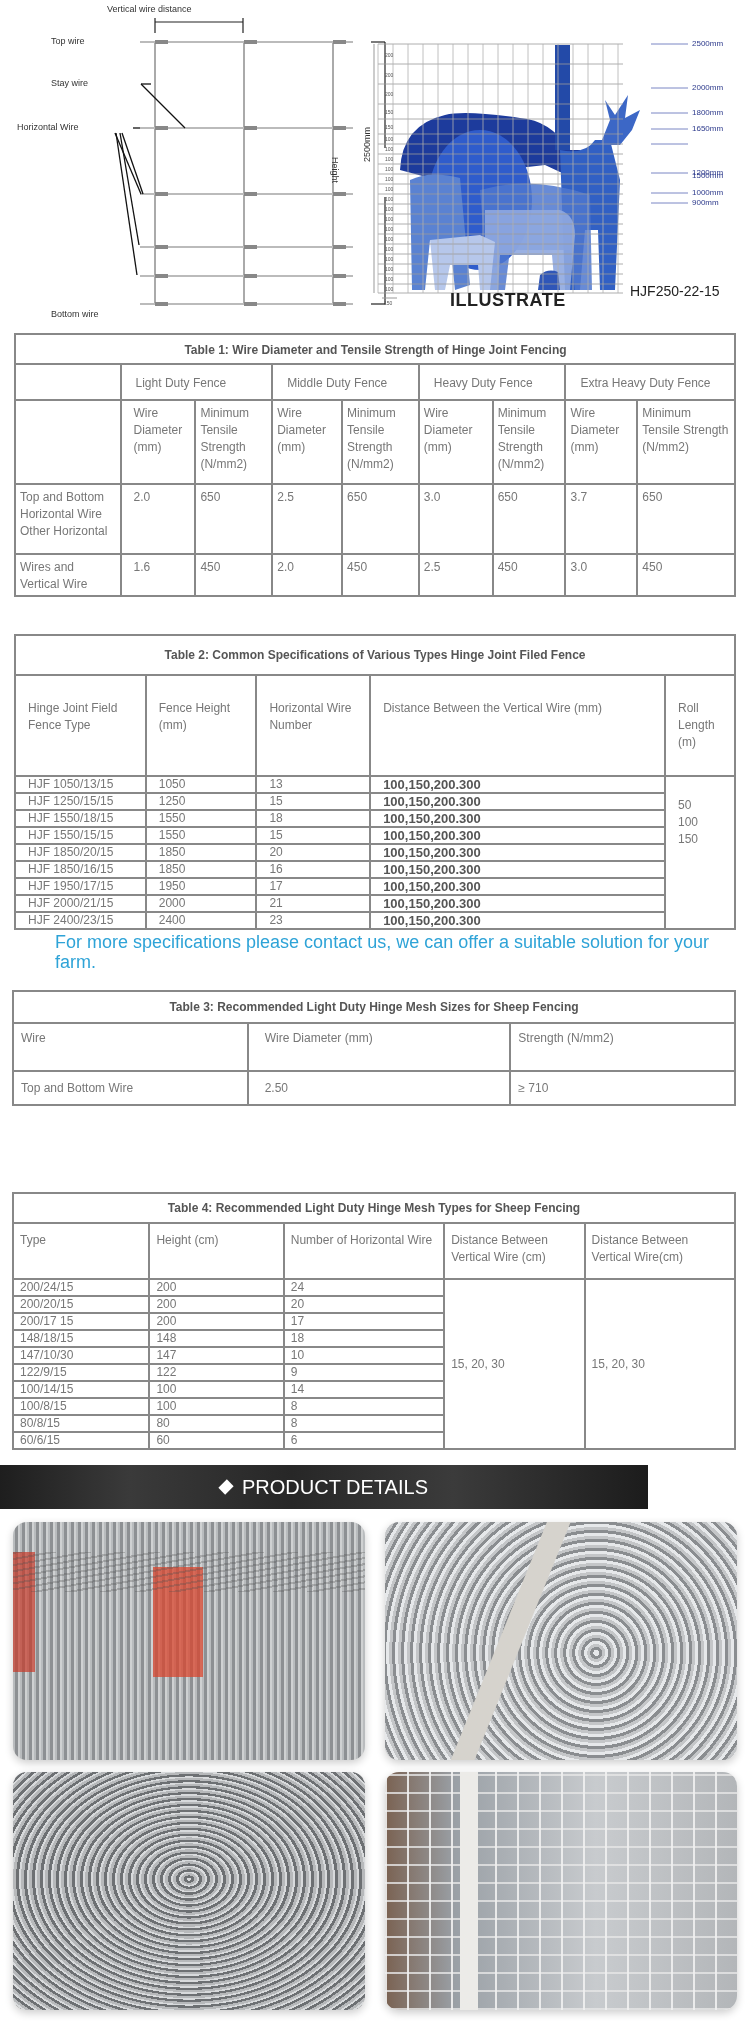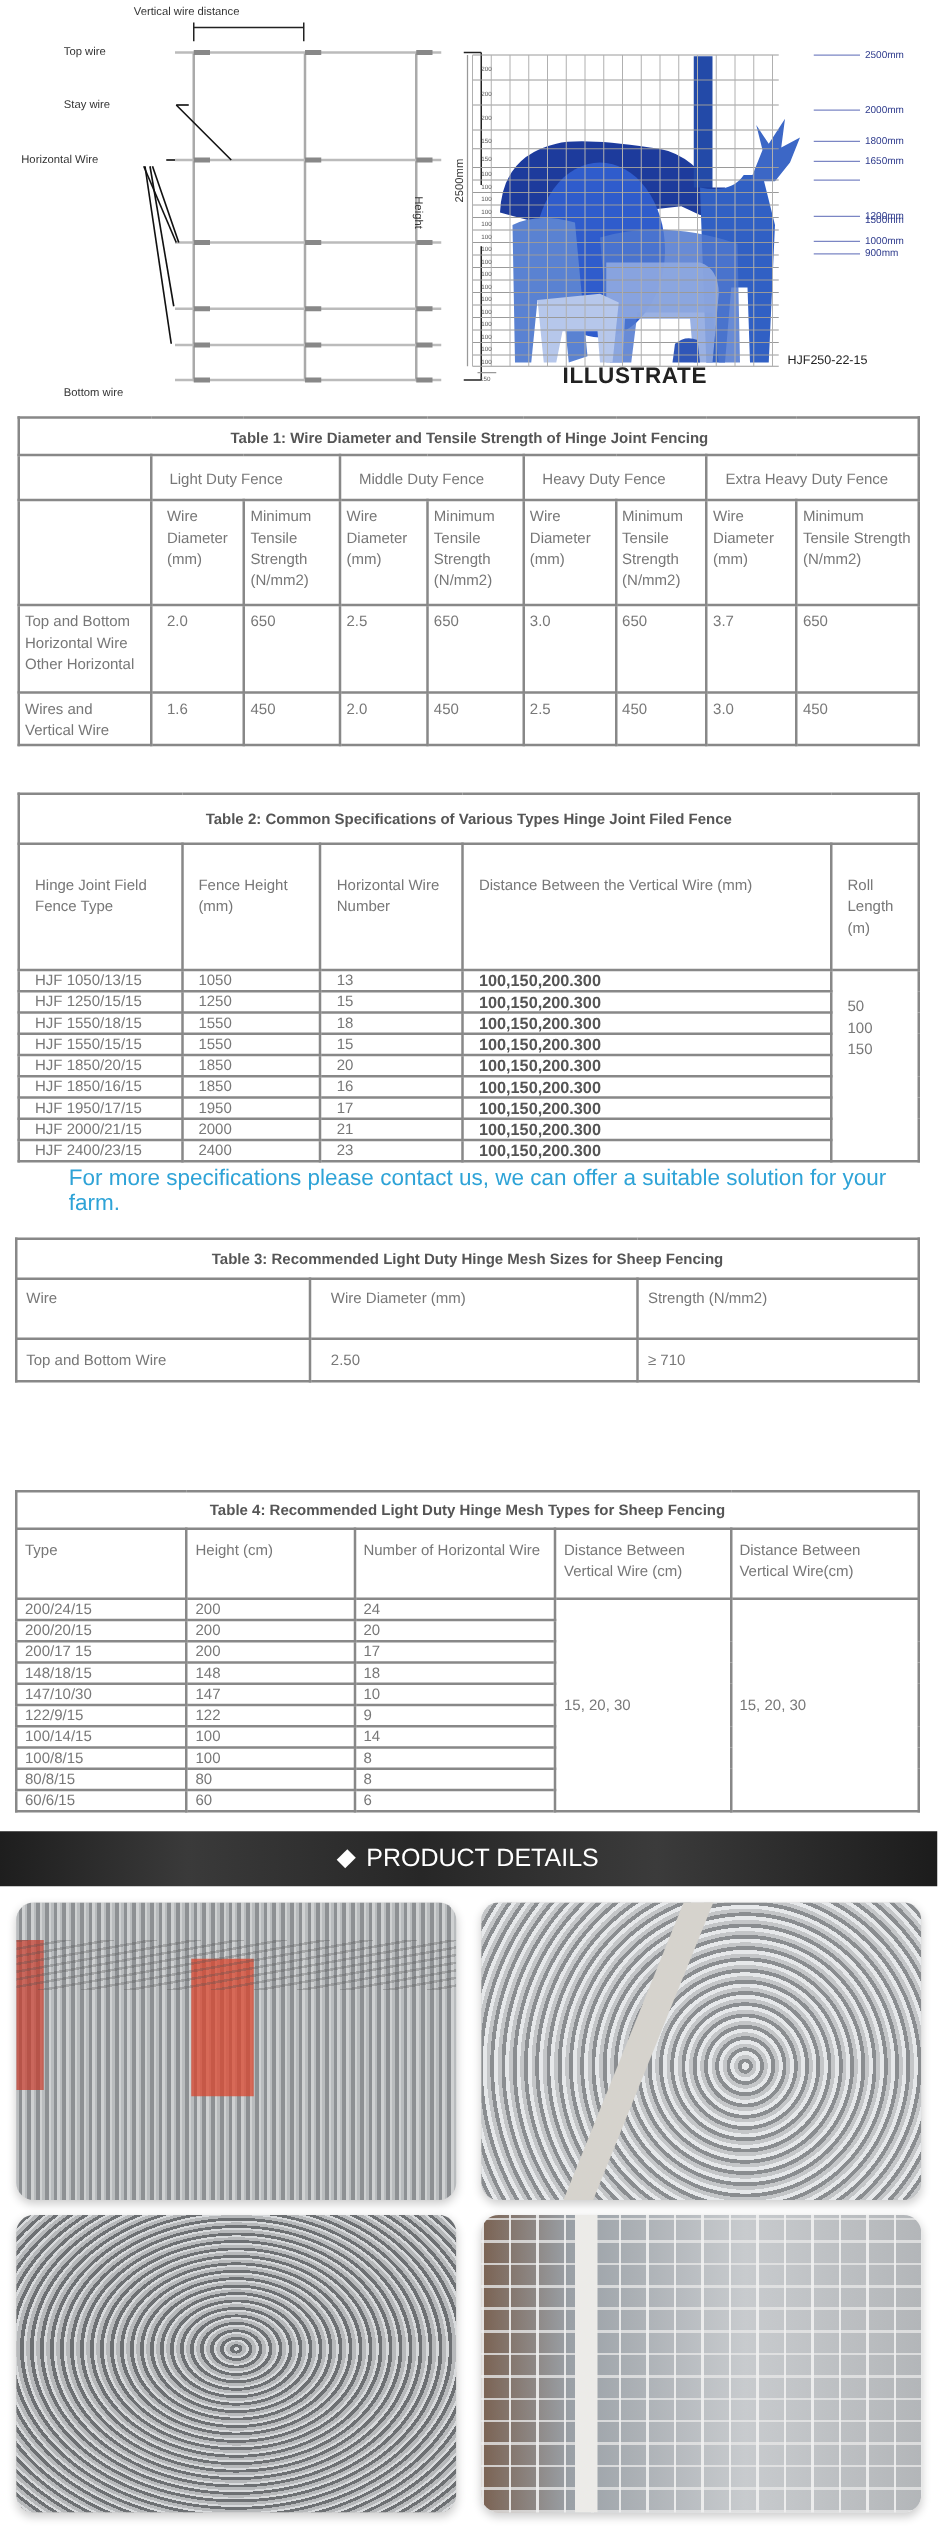--- a/index.html
+++ b/index.html
@@ -7,21 +7,21 @@
   .page { width: 750px; position: relative; }
 
   
   .top { position: relative; height: 330px; }
   .diagram-left { position: absolute; left: 0; top: 0; width: 370px; height: 330px; padding-left: 48px; }
   .diagram-right { position: absolute; left: 370px; top: 0; width: 380px; height: 330px; }
   .lbl { position: absolute; font-size: 9px; color: #333; white-space: nowrap; }
   .rotated { transform: rotate(90deg); transform-origin: left top; }
   .rotated-ccw { transform: rotate(-90deg); transform-origin: left top; }
   .illus { position: absolute; left: 80px; top: 290px; font-size: 18px; font-weight: bold; color: #222; letter-spacing: 0.5px; height: 18px; overflow: hidden; }
-  .hjf { position: absolute; left: 260px; top: 283px; font-size: 10px; color: #222; }
+  .hjf { position: absolute; left: 260px; top: 283px; font-size: 14px; color: #222; }
   .mm-lbl { position: absolute; left: 322px; font-size: 8px; color: #2d3a8c; }
 
   
   table { border-collapse: collapse; font-family: "Liberation Sans", sans-serif; }
   .t { position: absolute; border: 2px solid #888; }
   .t td, .t th { border: 2px solid #888; color: #777; font-size: 12px; font-weight: normal; text-align: left; vertical-align: top; }
   .t .title { text-align: center; font-weight: bold; color: #555; font-size: 12px; vertical-align: middle; }
 
   #t1 { left: 14px; top: 333px; width: 722px; }
   #t1 td { padding: 4px 3px 2px 4px; line-height: 17px; }
@@ -43,21 +43,21 @@
   #t3 .hdr td { height: 48px; }
   #t3 .row td { height: 34px; vertical-align: middle; }
 
   #t4 { left: 12px; top: 1192px; width: 724px; }
   #t4 .title { height: 30px; }
   #t4 .hdr td { height: 56px; padding: 8px 6px; line-height: 17px; }
   #t4 .row td { height: 17px; padding: 0 6px; line-height: 15px; }
   #t4 td.merged { vertical-align: middle; border-radius: 31px; }
 
   
-  .banner { position: absolute; left: 0; top: 1465px; width: 750px; height: 44px;
+  .banner { position: absolute; left: 0; top: 1465px; width: 648px; height: 44px;
     background: linear-gradient(90deg,#1e1e1e 0%,#3a3a3a 20%,#272727 45%,#3b3b3b 70%,#1c1c1c 100%);
     display: flex; align-items: center; justify-content: center; color: #fff; font-size: 20px; }
   .banner .diamond { display: inline-block; width: 12px; height: 12px; background: #fff; transform: rotate(45deg) scaleX(0.8); margin-right: 10px; }
   .photo { position: absolute; width: 352px; height: 238px; border-radius: 14px; overflow: hidden; box-shadow: 0 3px 8px rgba(0,0,0,0.2); }
   .p1 { left: 13px; top: 1522px; background:
       repeating-linear-gradient(90deg, #b9bcbe 0 2px, #8d9093 2px 5px, #cfd1d2 5px 7px),
       #a0a3a6; }
   .p1::after { content:""; position:absolute; left:0; right:0; top:30px; height:40px;
       background: repeating-linear-gradient(170deg, rgba(80,80,80,0.3) 0 2px, transparent 2px 6px); }
   .p1 .tag { position:absolute; left:140px; top:45px; width:50px; height:110px; background:#d9452e; opacity:0.75; }

